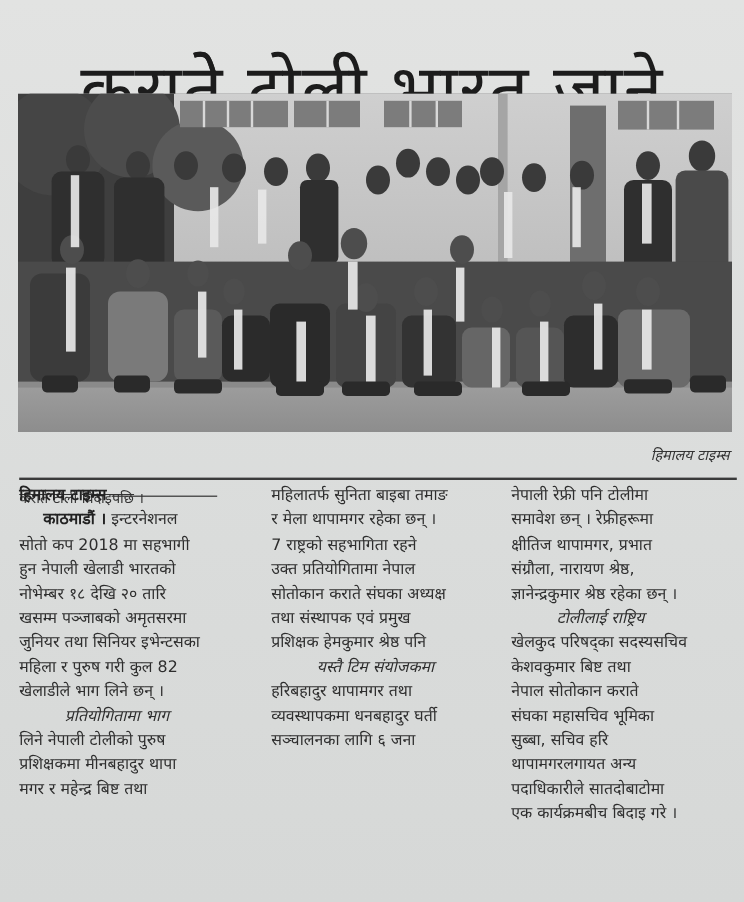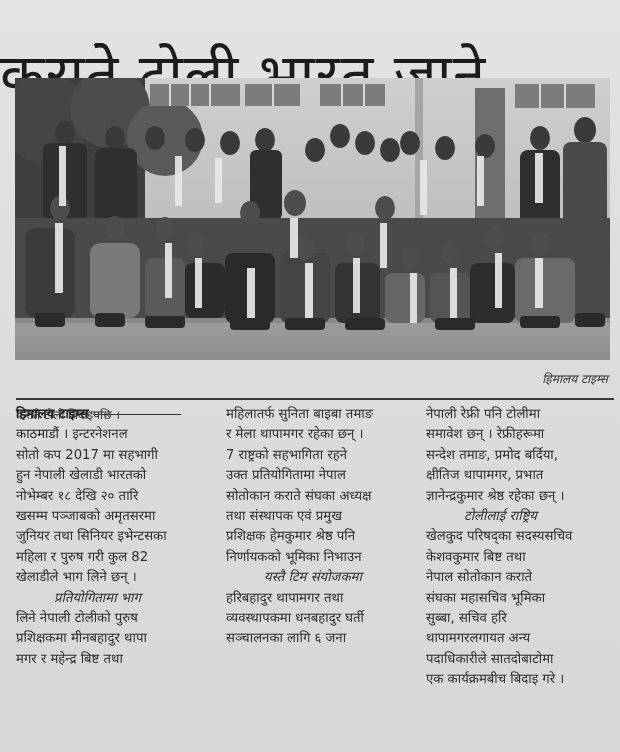--- a/index.html
+++ b/index.html
@@ -18,20 +18,21 @@
     .page {
       position: absolute;
       inset: 0;
       background: linear-gradient(180deg, #e2e3e2 0%, #dadcdb 60%, #d6d8d7 100%);
     }
     .headline {
       position: absolute;
       left: 0;
       top: -4px;
       width: 620px;
+      text-align: center;
       font-family: "DejaVu Sans", sans-serif;
       font-size: 58px;
       line-height: 80px;
       font-weight: normal;
       color: #1c1c1c;
       letter-spacing: 1px;
       white-space: nowrap;
     }
     .photo {
       position: absolute;
@@ -100,22 +101,23 @@
       color: #222;
     }
     .byline-rule {
       display: inline-block;
       width: 88px;
       border-bottom: 1.5px solid #333;
       margin-left: 4px;
       vertical-align: 3px;
     }
     .dateline {
-      font-weight: normal;
+      font-weight: bold;
       color: #222;
+      margin-left: 20px;
     }
   </style>
 </head>
 <body>
 
 <div class="page">
 
   <h1 class="headline">करातेे टोली भारत जाने</h1>
 
   <div class="photo">
@@ -251,53 +253,52 @@
   <div class="caption-row">
     <span class="caption-left">कराते टोली विदाइपछि ।</span>
     <span class="caption-right">हिमालय टाइम्स</span>
   </div>
 
   <div class="rule"></div>
 
   <div class="col col1">
     <p><span class="byline">हिमालय टाइम्स</span><span class="byline-rule"></span></p>
     <p><span class="dateline">काठमाडौं ।</span> <span>इन्टरनेशनल</span></p>
-    <p>सोतो कप 2017 मा सहभागी</p>
+    <p>सोतो कप 2018 मा सहभागी</p>
     <p>हुन नेपाली खेलाडी भारतको</p>
     <p>नोभेम्बर १८ देखि २० तारि</p>
     <p>खसम्म पञ्जाबको अमृतसरमा</p>
     <p>जुनियर तथा सिनियर इभेन्टसका</p>
     <p>महिला र पुरुष गरी कुल 82</p>
     <p>खेलाडीले भाग लिने छन् ।</p>
     <p class="indent">प्रतियोगितामा भाग</p>
     <p>लिने नेपाली टोलीको पुरुष</p>
     <p>प्रशिक्षकमा मीनबहादुर थापा</p>
     <p>मगर र महेन्द्र बिष्ट तथा</p>
   </div>
 
   <div class="col col2">
     <p>महिलातर्फ सुनिता बाइबा तमाङ</p>
     <p>र मेला थापामगर रहेका छन् ।</p>
     <p>7 राष्ट्रको सहभागिता रहने</p>
     <p>उक्त प्रतियोगितामा नेपाल</p>
     <p>सोतोकान कराते संघका अध्यक्ष</p>
     <p>तथा संस्थापक एवं प्रमुख</p>
     <p>प्रशिक्षक हेमकुमार श्रेष्ठ पनि</p>
-    <p>निर्णायकको भूमिका निभाउन</p>
     <p class="indent">यस्तै टिम संयोजकमा</p>
     <p>हरिबहादुर थापामगर तथा</p>
     <p>व्यवस्थापकमा धनबहादुर घर्ती</p>
     <p>सञ्चालनका लागि ६ जना</p>
   </div>
 
   <div class="col col3">
     <p>नेपाली रेफ्री पनि टोलीमा</p>
     <p>समावेश छन् । रेफ्रीहरूमा</p>
-    <p>सन्देश तमाङ, प्रमोद बर्दिया,</p>
     <p>क्षीतिज थापामगर, प्रभात</p>
+    <p>संग्रौला, नारायण श्रेष्ठ,</p>
     <p>ज्ञानेन्द्रकुमार श्रेष्ठ रहेका छन् ।</p>
     <p class="indent">टोलीलाई राष्ट्रिय</p>
     <p>खेलकुद परिषद्का सदस्यसचिव</p>
     <p>केशवकुमार बिष्ट तथा</p>
     <p>नेपाल सोतोकान कराते</p>
     <p>संघका महासचिव भूमिका</p>
     <p>सुब्बा, सचिव हरि</p>
     <p>थापामगरलगायत अन्य</p>
     <p>पदाधिकारीले सातदोबाटोमा</p>
     <p>एक कार्यक्रमबीच बिदाइ गरे ।</p>

